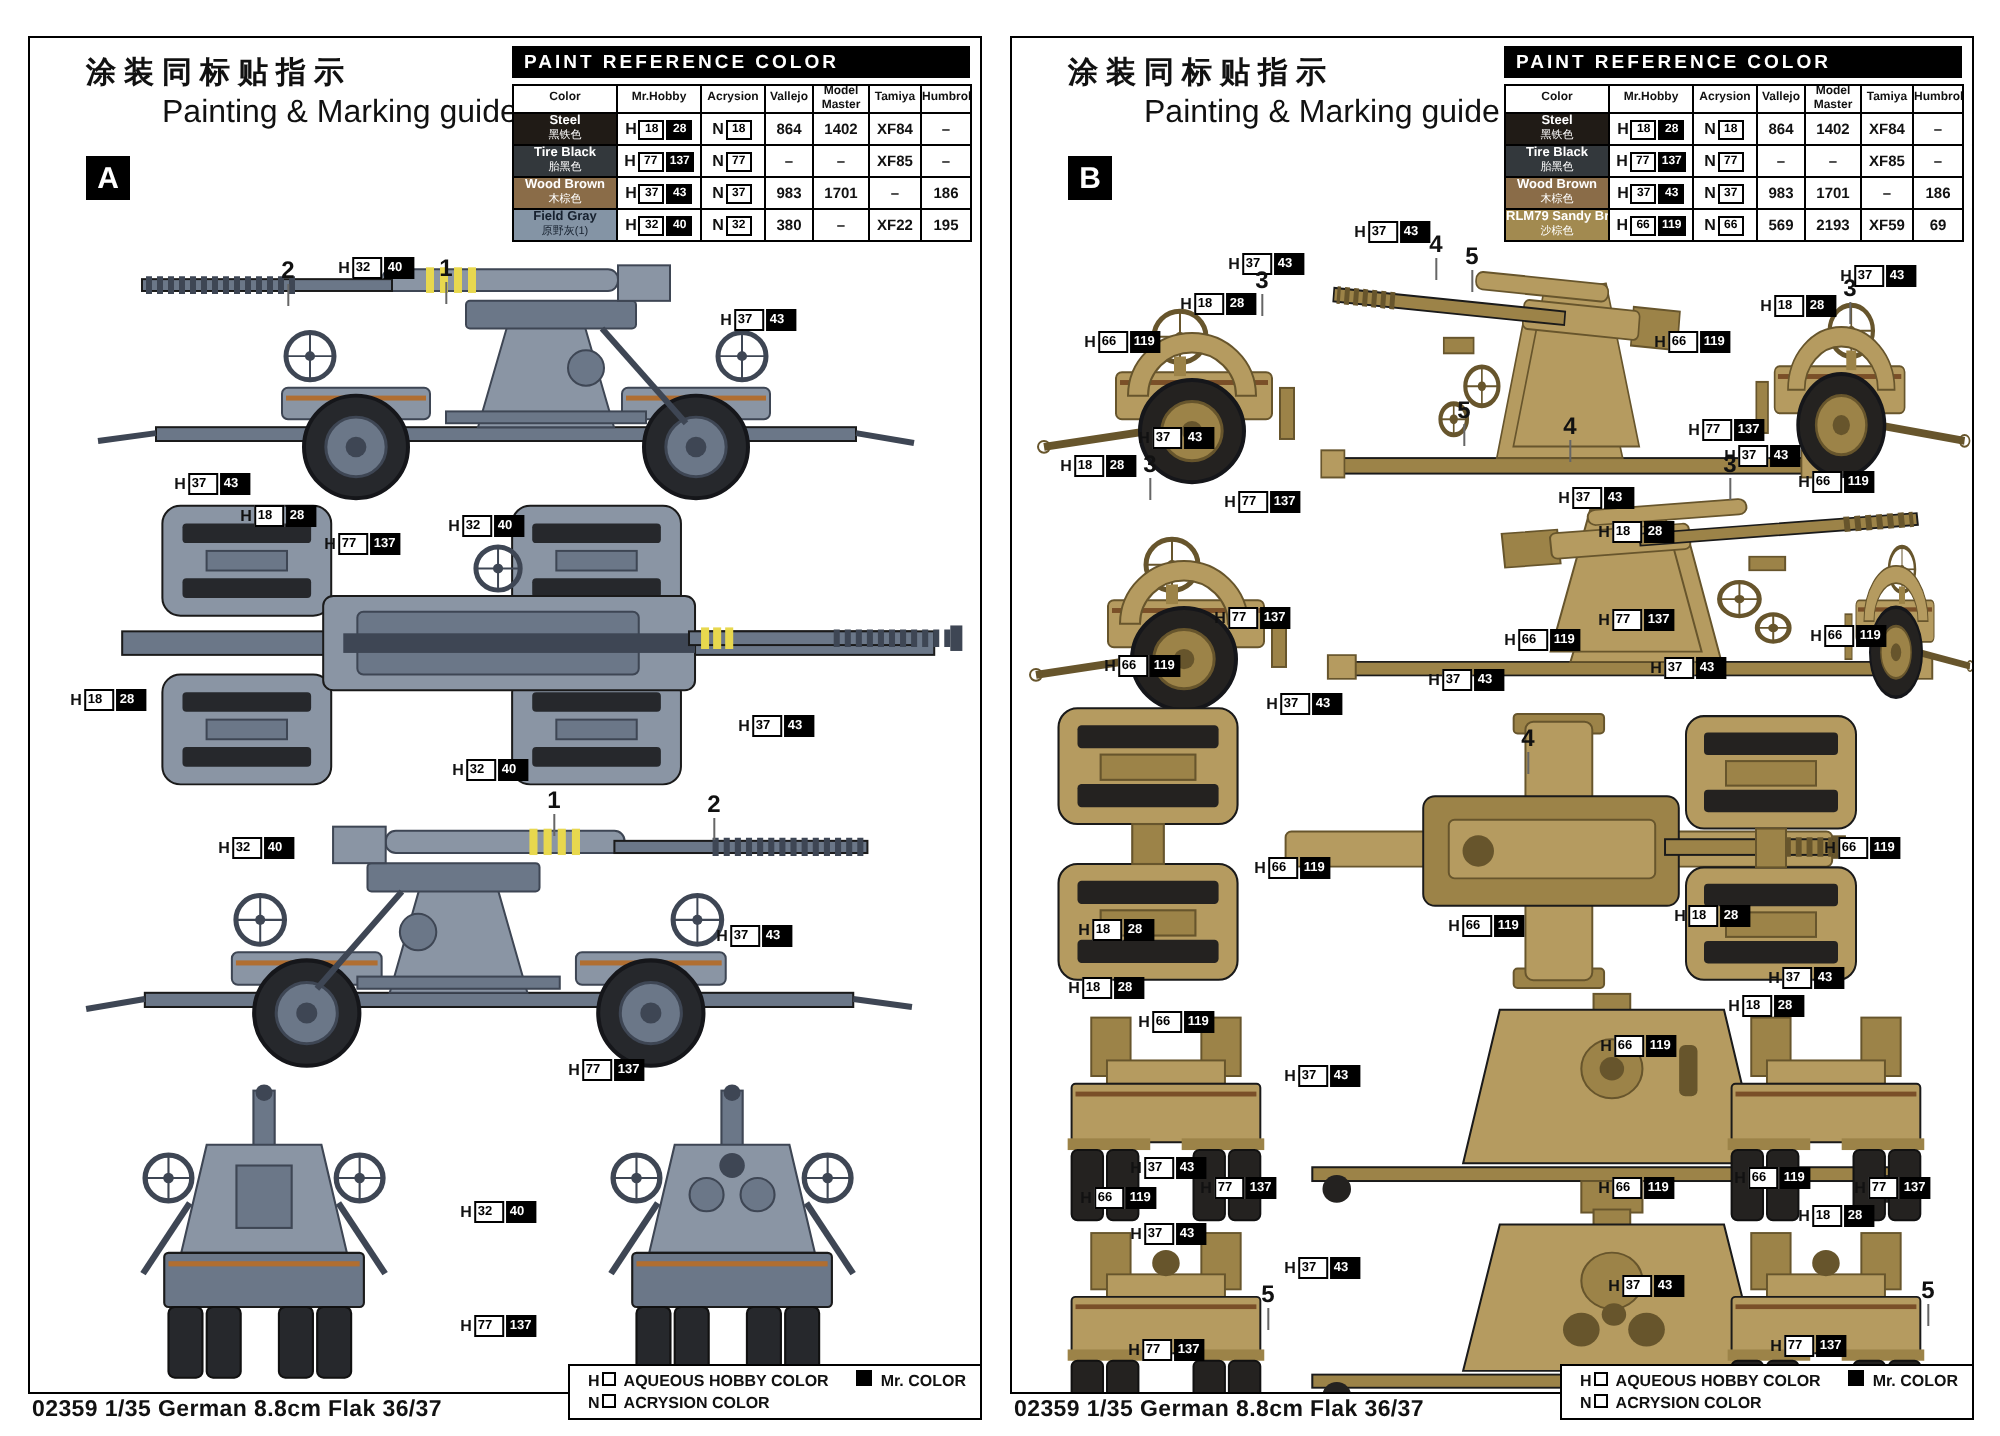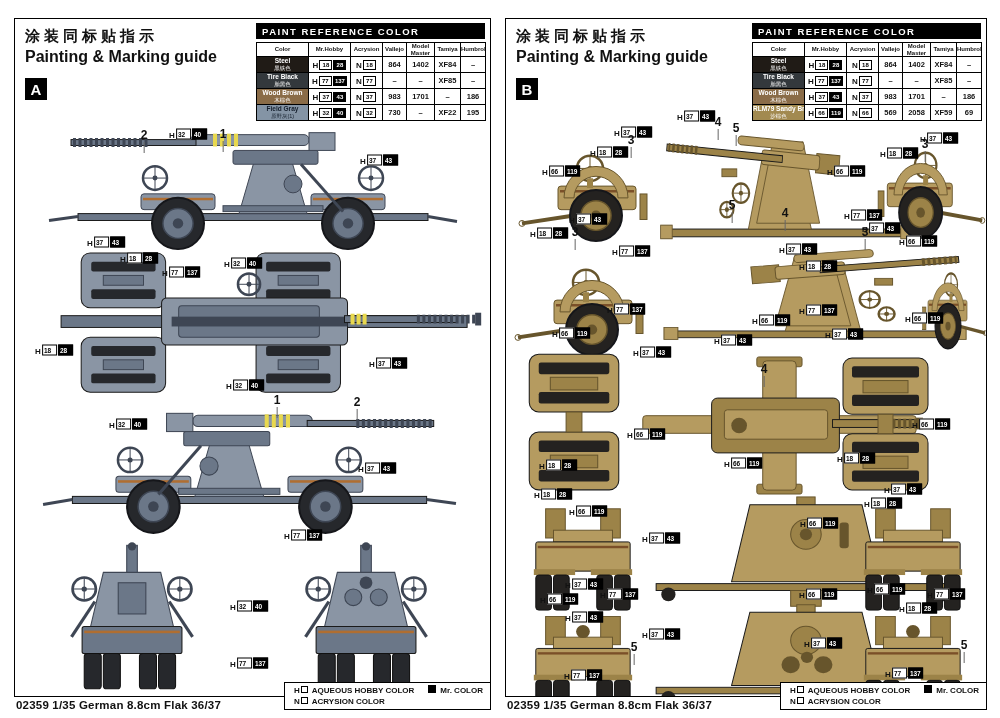--- a/index.html
+++ b/index.html
@@ -3,23 +3,23 @@
 <meta charset="utf-8">
 <style>
   html,body{margin:0;padding:0;background:#ffffff;}
   body{width:1000px;height:718px;position:relative;font-family:"Liberation Sans",sans-serif;color:#111;overflow:hidden;}
   .page{position:absolute;top:18px;height:677px;border:1px solid #000;background:#fff;}
   #pageA{left:14px;width:475px;}
   #pageB{left:505px;width:480px;}
   .art,.overlay{position:absolute;left:0;top:0;width:100%;height:100%;}
   .art{z-index:1;}
   .overlay{z-index:2;pointer-events:none;}
-  .hdr{position:absolute;left:10px;top:8px;z-index:3;}
+  .hdr{position:absolute;left:28px;top:8px;z-index:3;}
   .hdr-cn{font-size:15px;font-weight:bold;letter-spacing:4px;}
-  .hdr-en{font-size:16px;font-weight:bold;margin-top:2px;}
+  .hdr-en{font-size:16px;font-weight:normal;margin-top:2px;margin-left:38px;}
   .badge{width:22px;height:22px;background:#000;color:#fff;font-weight:bold;font-size:15px;display:flex;align-items:center;justify-content:center;margin-top:12px;}
   .ptable{position:absolute;top:4px;right:5px;width:229px;z-index:3;background:#fff;}
   .ptitle{background:#000;color:#fff;font-weight:bold;font-size:9.5px;padding:2px 5px 1px 5px;letter-spacing:1.5px;border:1px solid #000;}
   .ptable table{border-collapse:collapse;width:100%;margin-top:3px;table-layout:fixed;}
   .ptable th,.ptable td{border:1px solid #000;text-align:center;padding:0;overflow:hidden;}
   .ptable th{font-size:6px;font-weight:bold;line-height:6.5px;height:13px;}
   .ptable td{font-size:7.5px;font-weight:bold;height:15px;white-space:nowrap;}
   .ptable td.cname{line-height:6.5px;}
   .ptable .en{font-size:6.5px;font-weight:bold;}
   .ptable .cn{font-size:5.5px;font-weight:normal;}
@@ -278,21 +278,21 @@
             <td>–</td>
             <td>186</td>
           </tr>
           <tr>
             <td class="cname" style="background:#8494a5;color:#16202e">
               <div class="en">Field Gray</div>
               <div class="cn">原野灰(1)</div>
             </td>
             <td><span class="hp">H</span><span class="bw">32</span><span class="bk">40</span></td>
             <td><span class="hp">N</span><span class="bw">32</span></td>
-            <td>730</td>
+            <td>380</td>
             <td>–</td>
             <td>XF22</td>
             <td>195</td>
           </tr>
         </tbody>
       </table>
   </div>
   <div class="legend">
     <div><span>H</span><span class="sq"></span><span>AQUEOUS HOBBY COLOR</span><span class="sqf"></span><span>Mr. COLOR</span></div>
     <div><span>N</span><span class="sq"></span><span>ACRYSION COLOR</span></div>
@@ -654,21 +654,21 @@
             <td>186</td>
           </tr>
           <tr>
             <td class="cname" style="background:#a28a50;color:#ffffff">
               <div class="en">RLM79 Sandy Brown</div>
               <div class="cn">沙棕色</div>
             </td>
             <td><span class="hp">H</span><span class="bw">66</span><span class="bk">119</span></td>
             <td><span class="hp">N</span><span class="bw">66</span></td>
             <td>569</td>
-            <td>2058</td>
+            <td>2193</td>
             <td>XF59</td>
             <td>69</td>
           </tr>
         </tbody>
       </table>
   </div>
   <div class="legend">
     <div><span>H</span><span class="sq"></span><span>AQUEOUS HOBBY COLOR</span><span class="sqf"></span><span>Mr. COLOR</span></div>
     <div><span>N</span><span class="sq"></span><span>ACRYSION COLOR</span></div>
   </div>

